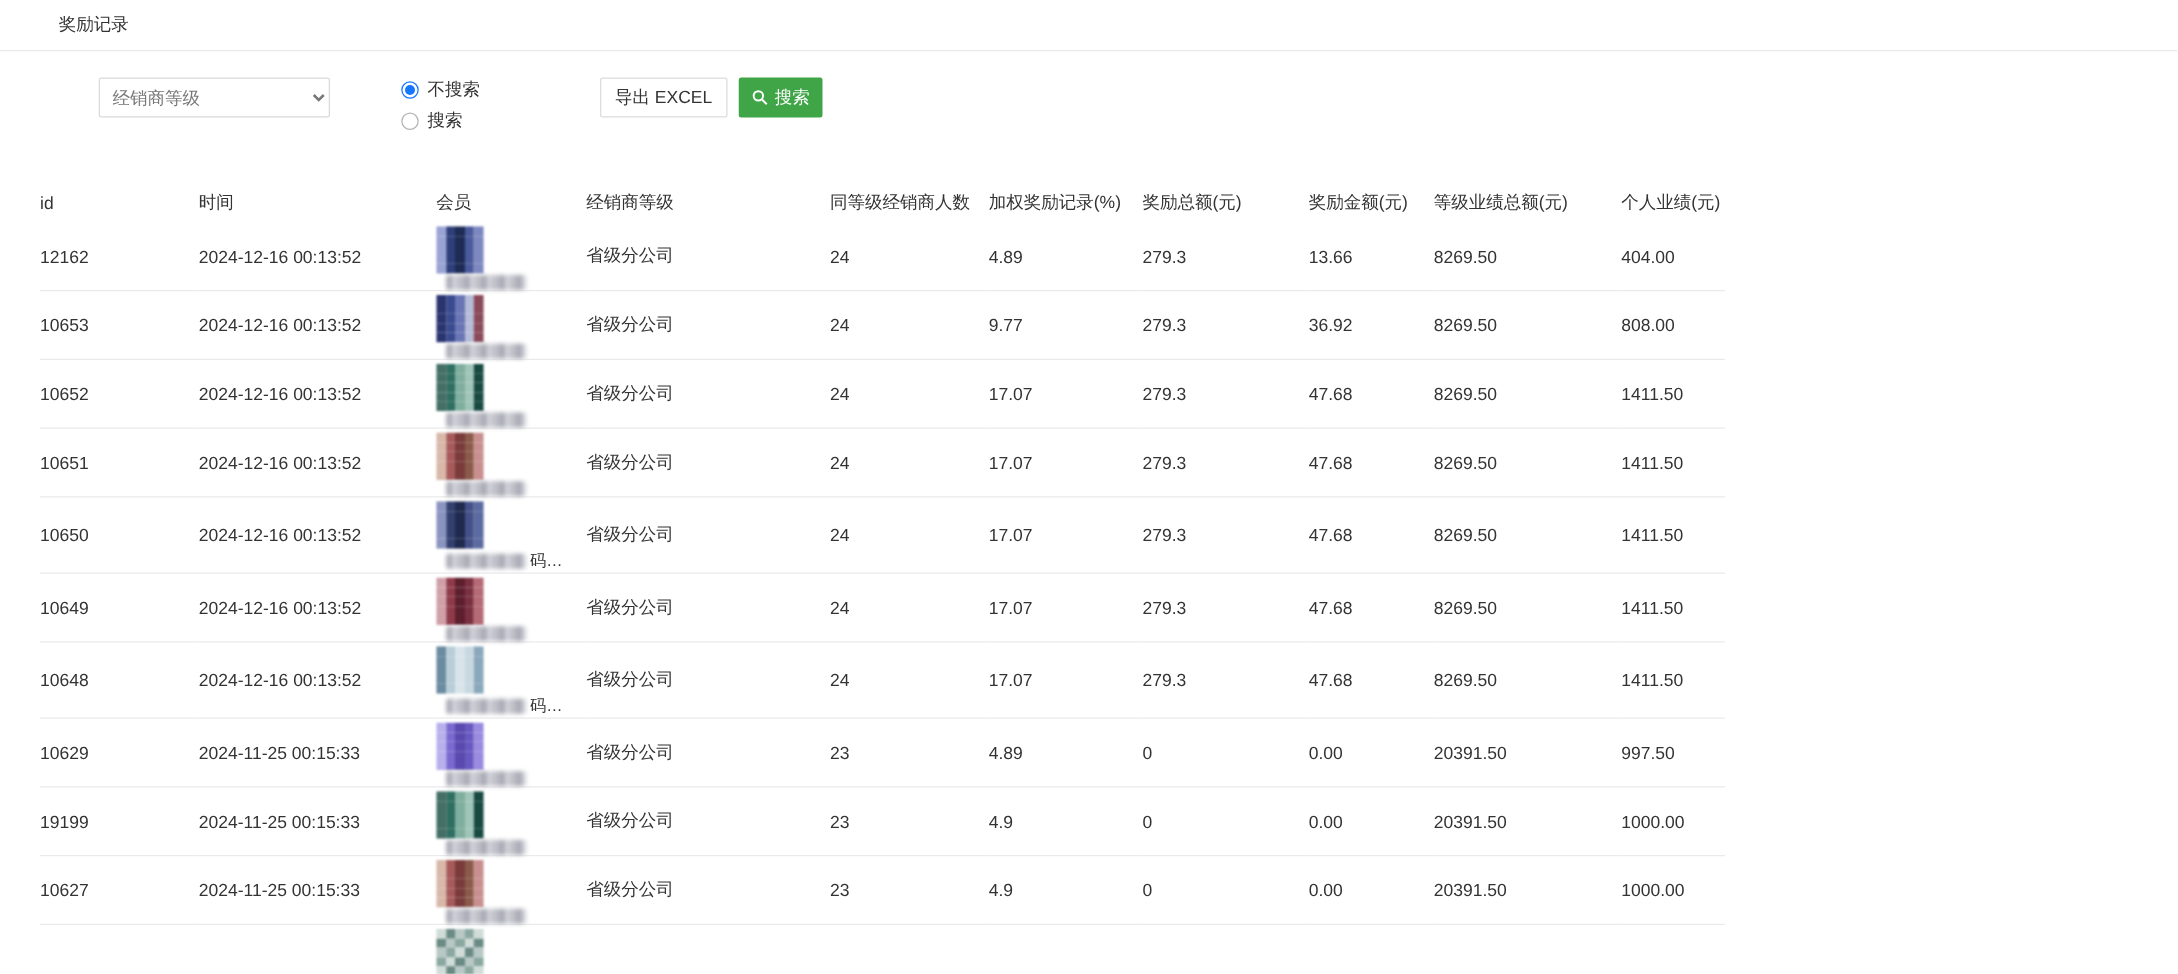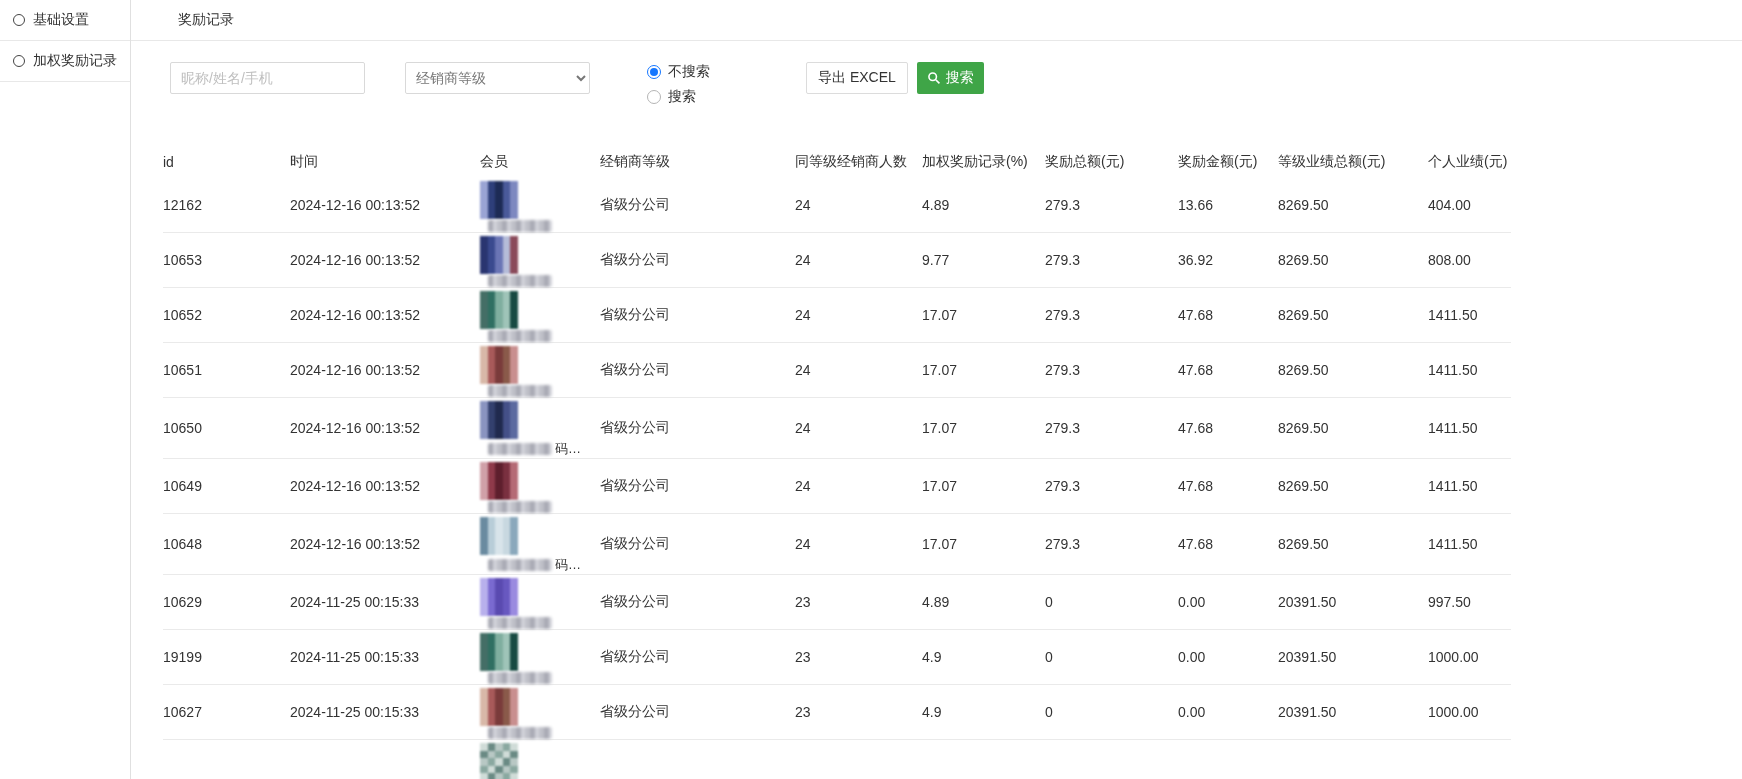--- a/index.html
+++ b/index.html
@@ -53,39 +53,28 @@
   .blur-line { display: inline-block; width: 64px; height: 12px; border-radius: 2px;
     background: repeating-linear-gradient(90deg, #a9aab4 0 5px, #d2d3da 5px 9px, #bfc0c8 9px 14px);
     filter: blur(1.6px); }
   .member-suffix { font-size: 13px; color: #333; white-space: nowrap; }
 </style>
 </head>
 <body>
 
 <div class="app">
 
-  <div class="sidebar">
-    <div class="sidebar-item">
-      <span class="circle-icon"></span>
-      <span>基础设置</span>
-    </div>
-    <div class="sidebar-item">
-      <span class="circle-icon"></span>
-      <span>加权奖励记录</span>
-    </div>
-  </div>
 
   <div class="main">
 
     <div class="main-header">
       <span>奖励记录</span>
     </div>
 
     <div class="filters">
-      <input class="text-input" type="text" placeholder="昵称/姓名/手机" style="">
       <select class="select-level">
         <option>经销商等级</option>
       </select>
 
       <div class="radio-group">
         <div class="radio-row">
           <span class="radio selected">
               <span class="dot"></span>
             </span>
           <span>不搜索</span>

